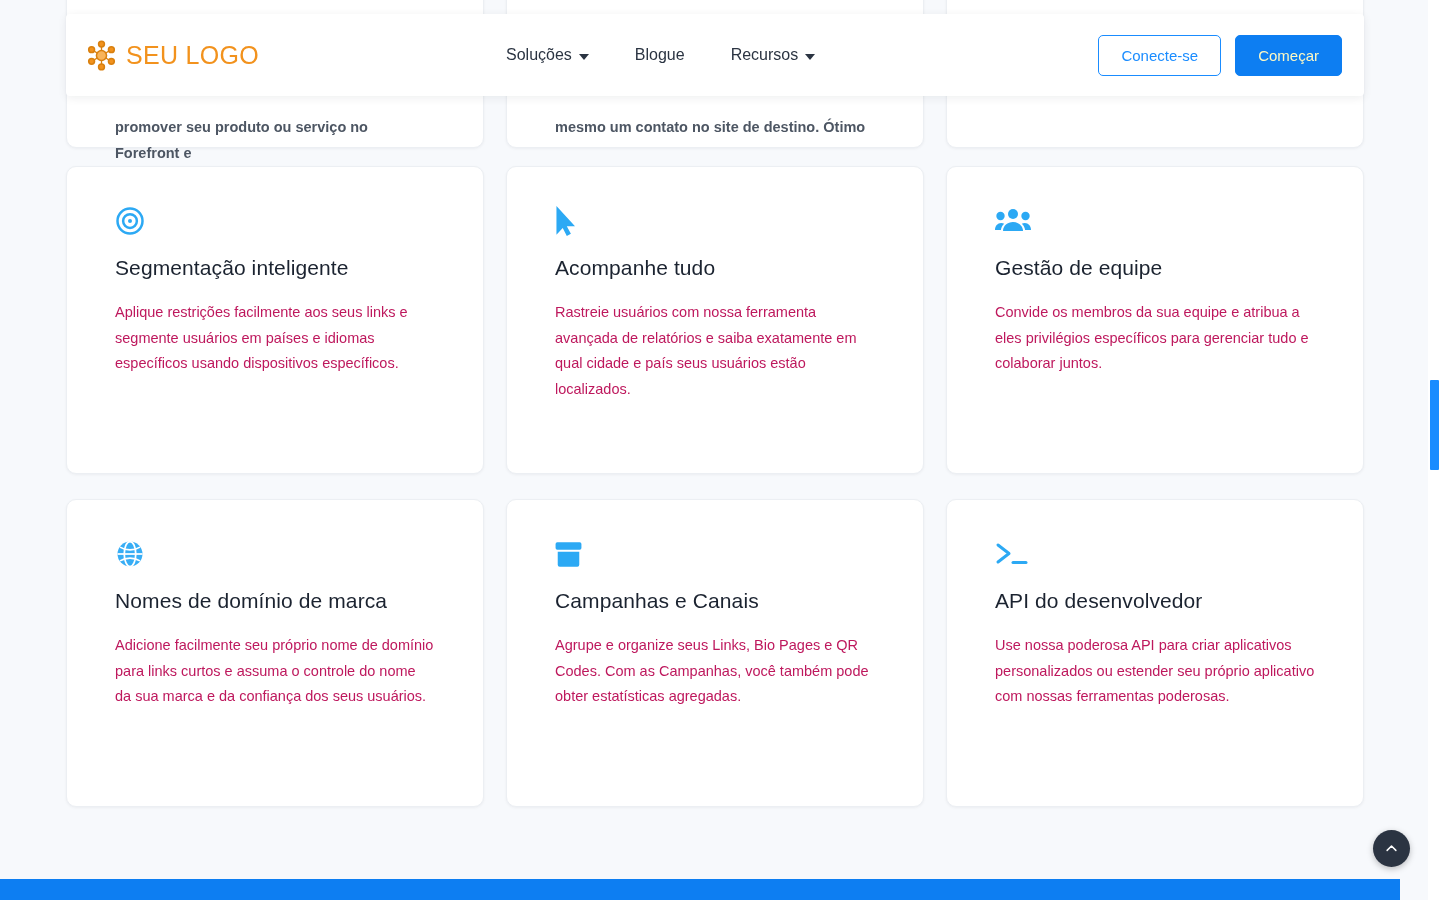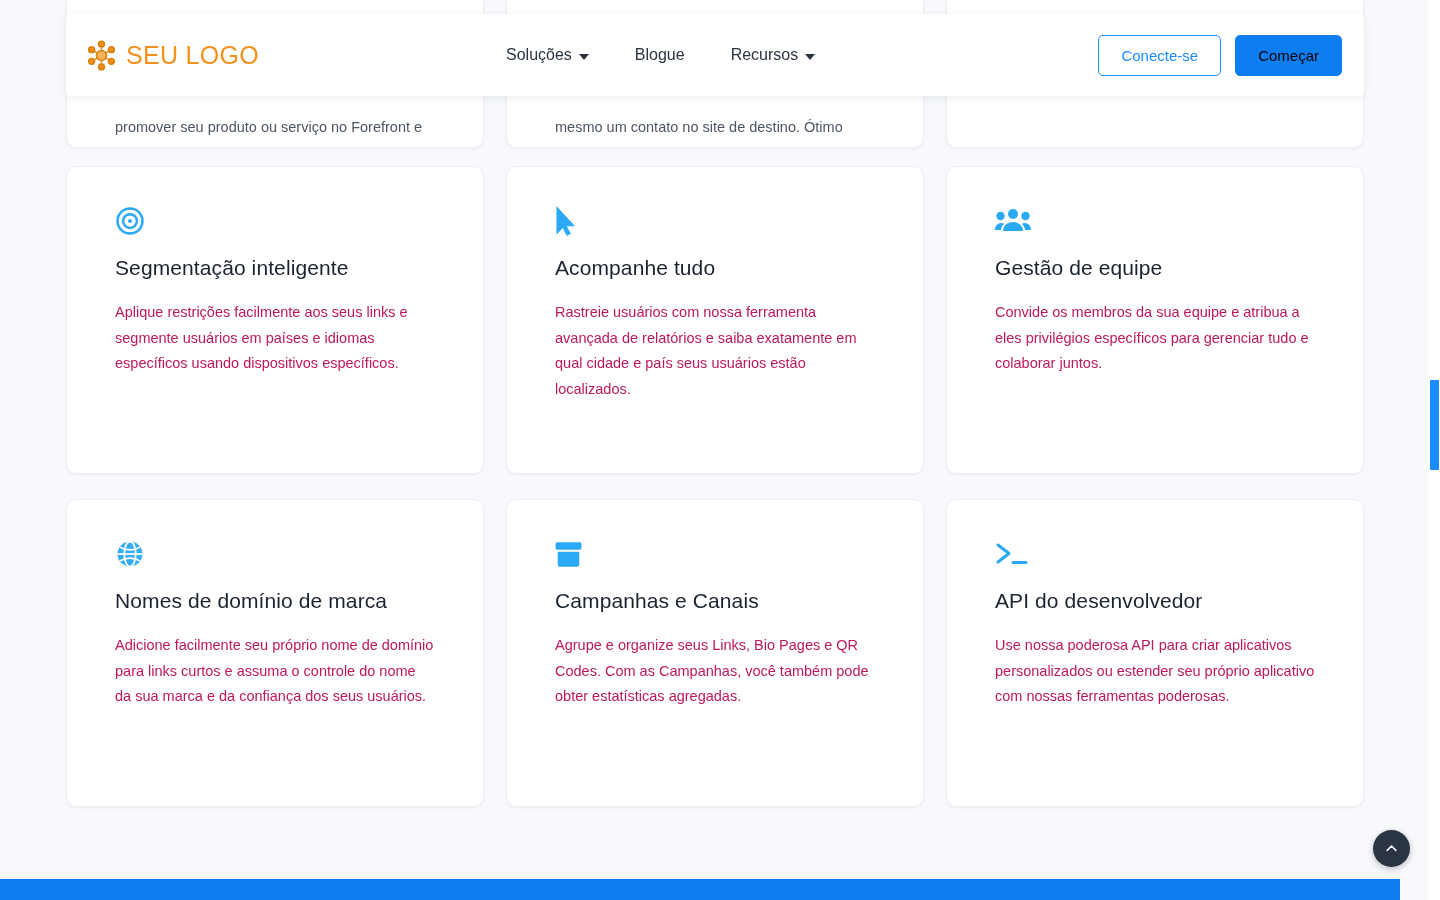--- a/index.html
+++ b/index.html
@@ -62,20 +62,21 @@
     color: #be185d;
     margin: 0;
   }
 
   
   .clip-text {
     font-size: 14.5px;
     line-height: 25.5px;
     color: #4d5663;
     margin: 0;
+    font-weight: bold;
   }
 
   
   .header {
     position: absolute;
     top: 14px; left: 66px;
     width: 1298px; height: 82px;
     background: #ffffff;
     border-radius: 4px;
     box-shadow: 0 2px 10px rgba(16,24,40,.07);
@@ -134,21 +135,21 @@
     font-family: "Liberation Sans", sans-serif;
   }
   .btn-outline {
     background: #ffffff;
     border: 1px solid #1a8cff;
     color: #1a8cff;
   }
   .btn-solid {
     background: #0d7ef2;
     border: 1px solid #0d7ef2;
-    color: #000000;
+    color: #fef9c3;
   }
 
   
   .fab {
     position: absolute;
     right: 30px;
     bottom: 33px;
     width: 37px; height: 37px;
     border-radius: 50%;
     background: #2b3442;

